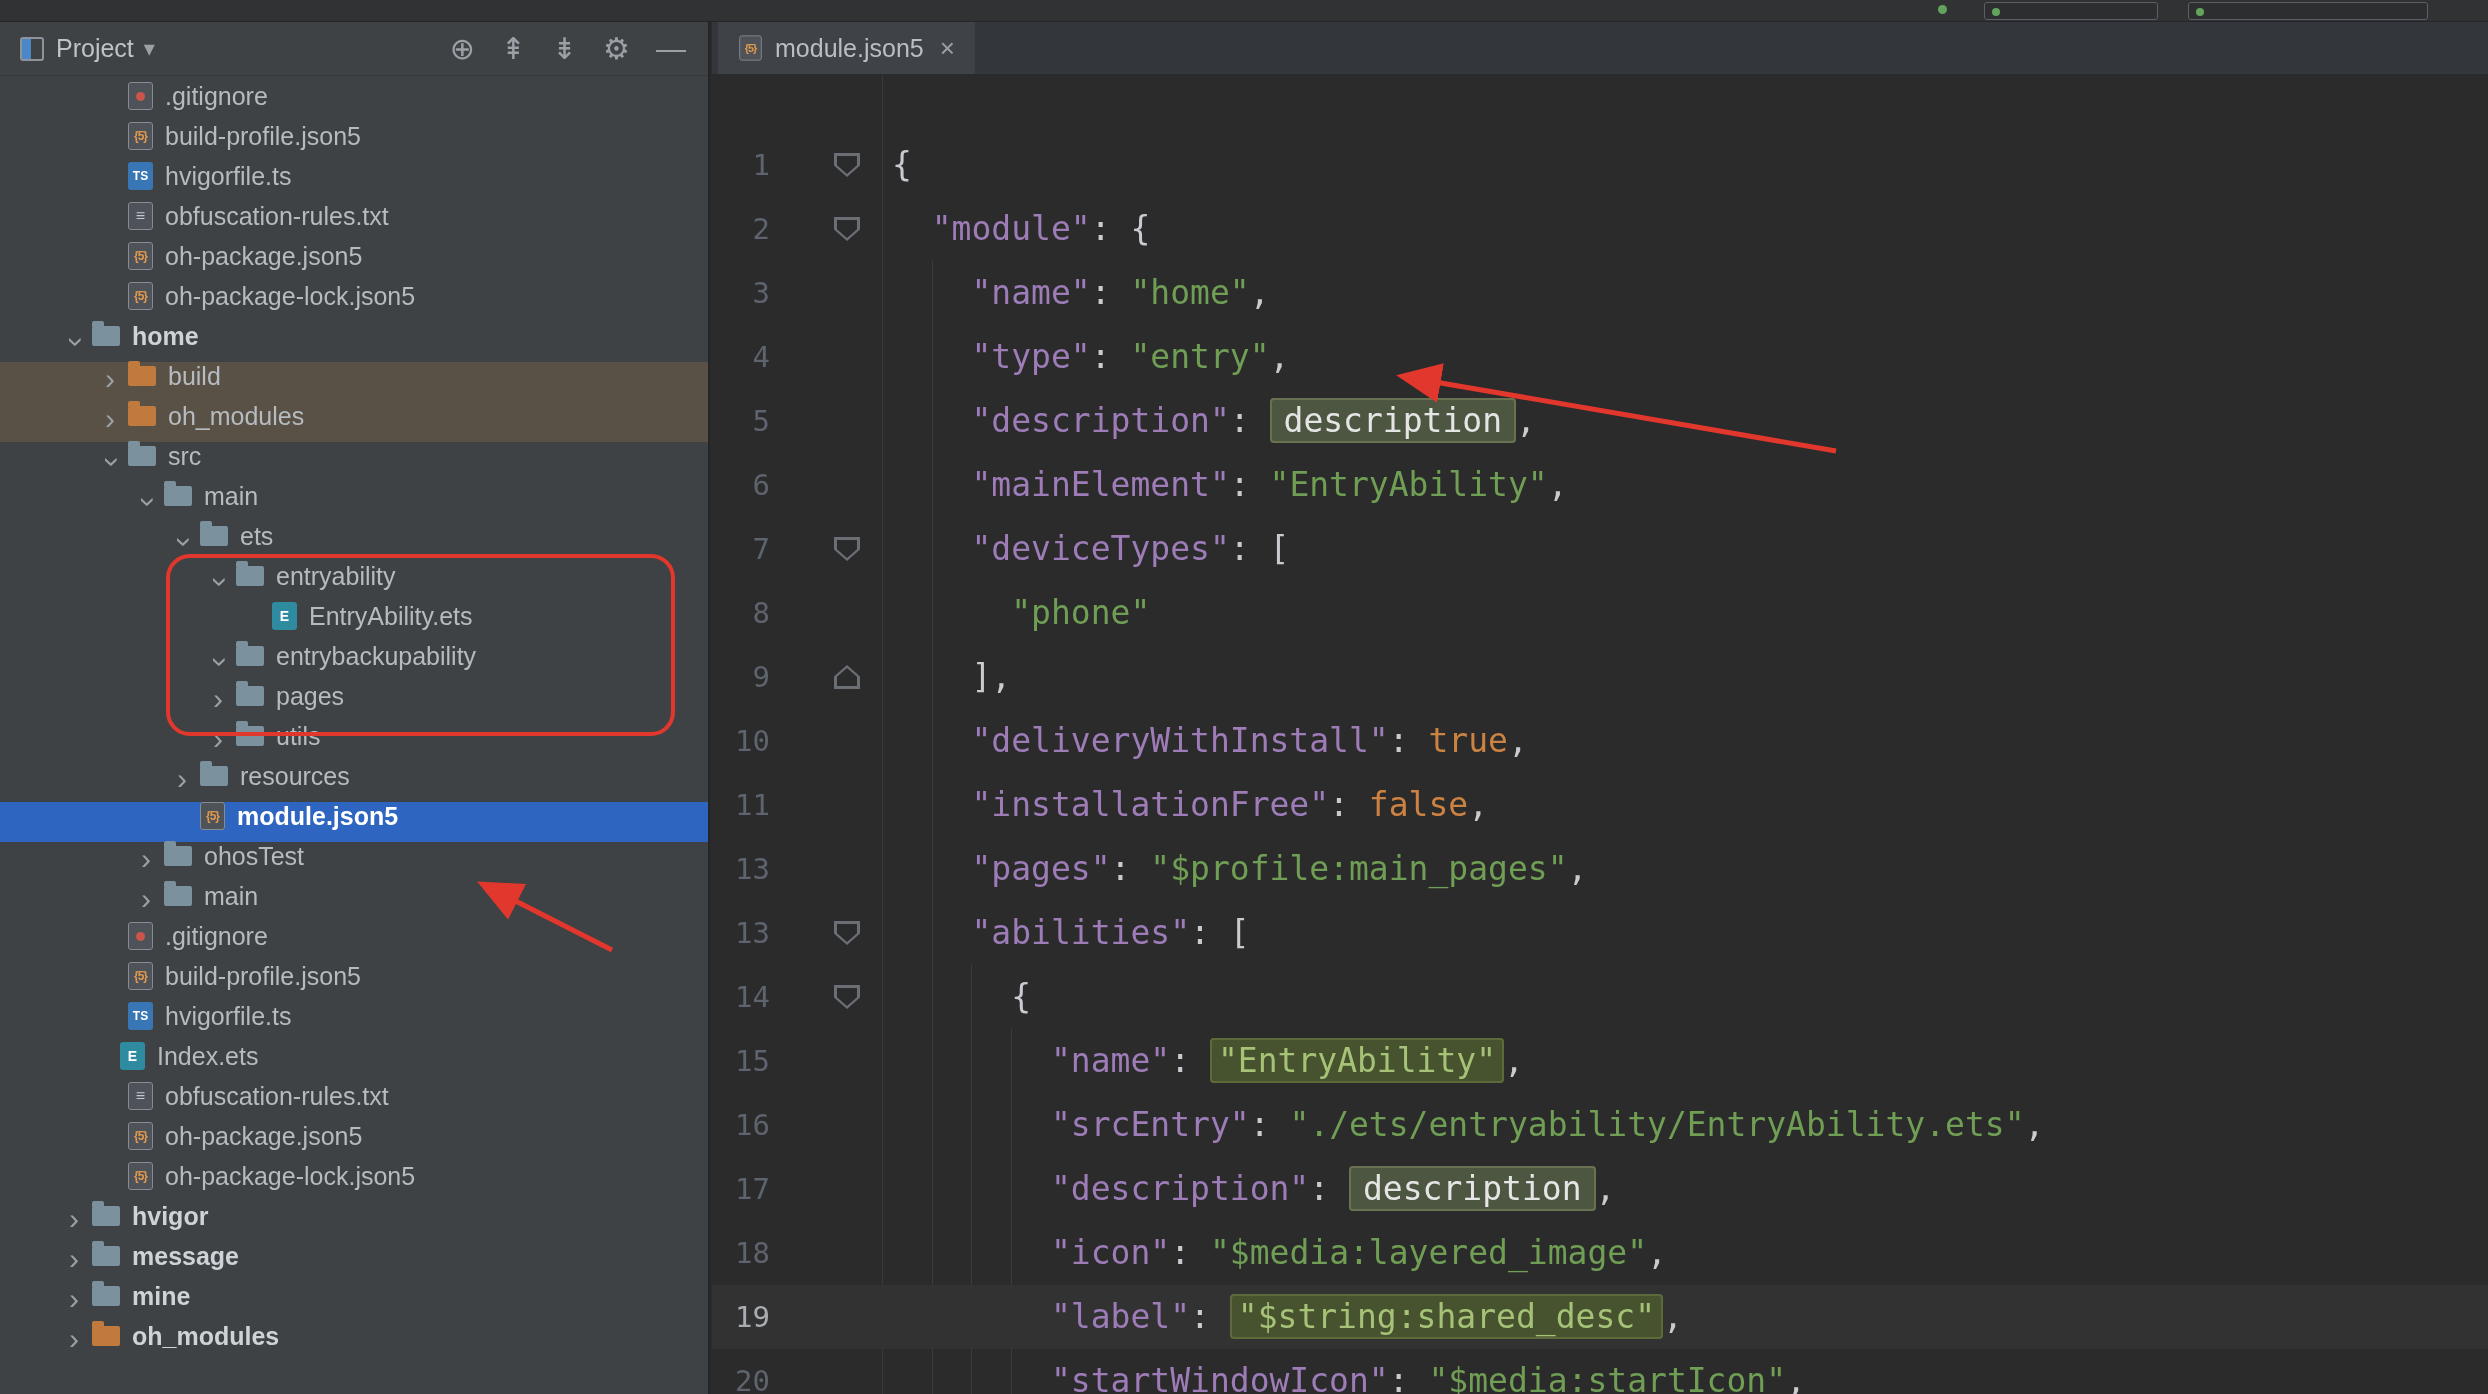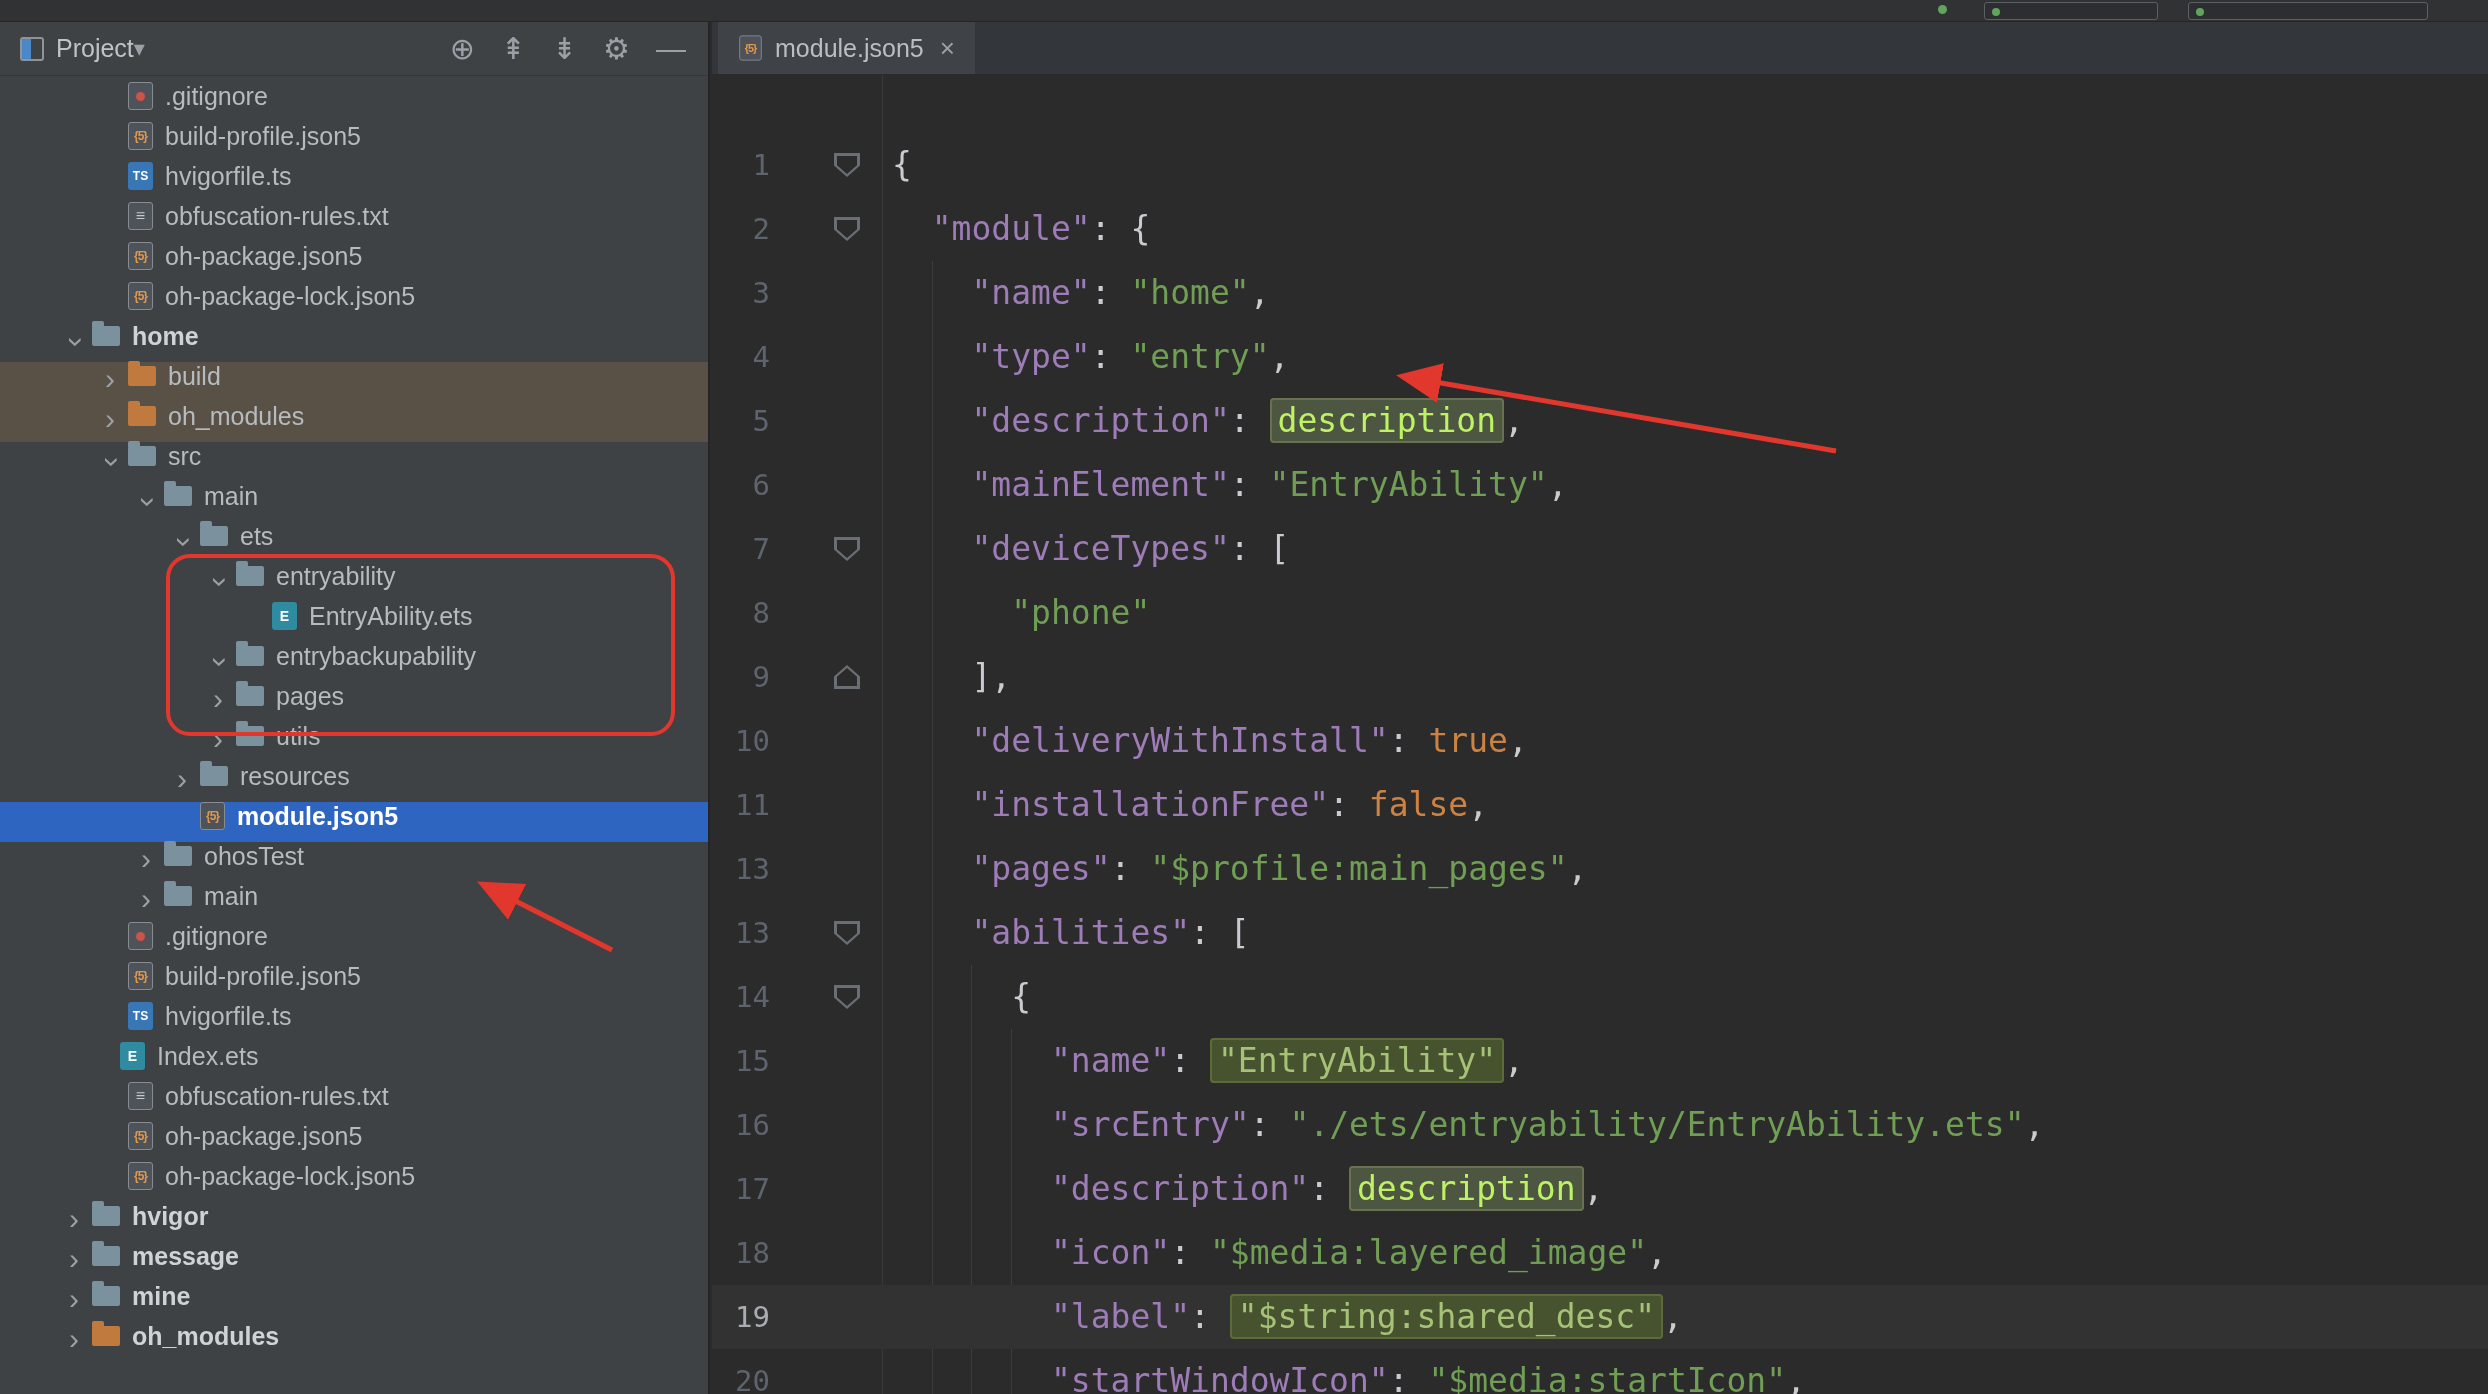--- a/index.html
+++ b/index.html
@@ -29,21 +29,21 @@
   .top-box .dot{position:absolute;left:7px;top:5px;width:8px;height:8px;border-radius:50%;background:#63a45c}
   .top-dot{position:absolute;top:5px;width:9px;height:9px;border-radius:50%;background:#63a45c}
 
   
   .project-panel{position:absolute;top:22px;left:0;width:710px;bottom:0;background:var(--panel-bg);
                  border-right:2px solid #232527;display:flex;flex-direction:column;z-index:2}
   .panel-header{height:54px;flex:none;display:flex;align-items:center;padding:0 16px 0 20px;
                 border-bottom:1px solid #35383b;color:#bec3c8;font-size:25px}
   .projwin-icon{width:24px;height:24px;border:2px solid #8e949b;border-radius:3px;position:relative;margin-right:12px;overflow:hidden}
   .projwin-icon::before{content:"";position:absolute;left:0;top:0;bottom:0;width:9px;background:#4a88c7}
-  .panel-title{}
+  .panel-title{margin-right:10px}
   .dropdown-caret{color:#9aa0a6;font-size:22px}
   .panel-actions{margin-left:auto;display:flex;align-items:center;gap:26px;padding-right:6px}
   .hdr-icon{color:#9ba0a6;font-size:30px;line-height:1;cursor:default}
 
   .tree{flex:1;overflow:hidden;padding-top:6px}
   .tree-row{height:40px;display:flex;font-size:25px;color:#b6bbc0;white-space:nowrap}
   .tree-row.selected{background:var(--selection-blue)}
   .tree-row.selected .tree-label{color:#ffffff;font-weight:bold}
   .tree-row.highlighted{background:var(--row-highlight)}
   .chevron{width:36px;flex:none;display:inline-flex;justify-content:center;font-size:30px;color:#9aa0a6}
@@ -88,21 +88,21 @@
   .fold-marker.open::after{content:"";position:absolute;left:3px;right:3px;top:3px;bottom:3px;
         clip-path:polygon(0 0,100% 0,100% 52%,50% 100%,0 52%);background:var(--editor-bg)}
   .fold-marker.close{clip-path:polygon(0 48%,50% 0,100% 48%,100% 100%,0 100%);background:#6a6f75}
   .fold-marker.close::after{content:"";position:absolute;left:3px;right:3px;top:3px;bottom:3px;
         clip-path:polygon(0 48%,50% 0,100% 48%,100% 100%,0 100%);background:var(--editor-bg)}
   .code-text{white-space:pre;padding-left:10px}
   .tok-key{color:var(--key-purple)}
   .tok-str{color:var(--string-green)}
   .tok-kw{color:var(--keyword-orange)}
   .tok-punc{color:var(--punctuation-gray)}
-  .tok-phbox{color:#bef264;background:#4c5640;border:2px solid #687251;border-radius:4px;padding:1px 6px}
+  .tok-phbox{color:#e5e5e5;background:#4c5640;border:2px solid #687251;border-radius:4px;padding:1px 12px}
   .tok-strbox{color:var(--string-highlight-green);background:#47522f;border:2px solid #5d6b3a;border-radius:4px;padding:1px 6px}
 
   
   .anno-layer{position:absolute;inset:0;z-index:60;pointer-events:none}
 </style>
 </head>
 <body>
 
 <div class="topbar">
   <span class="top-dot" style="left:1938px"></span>

